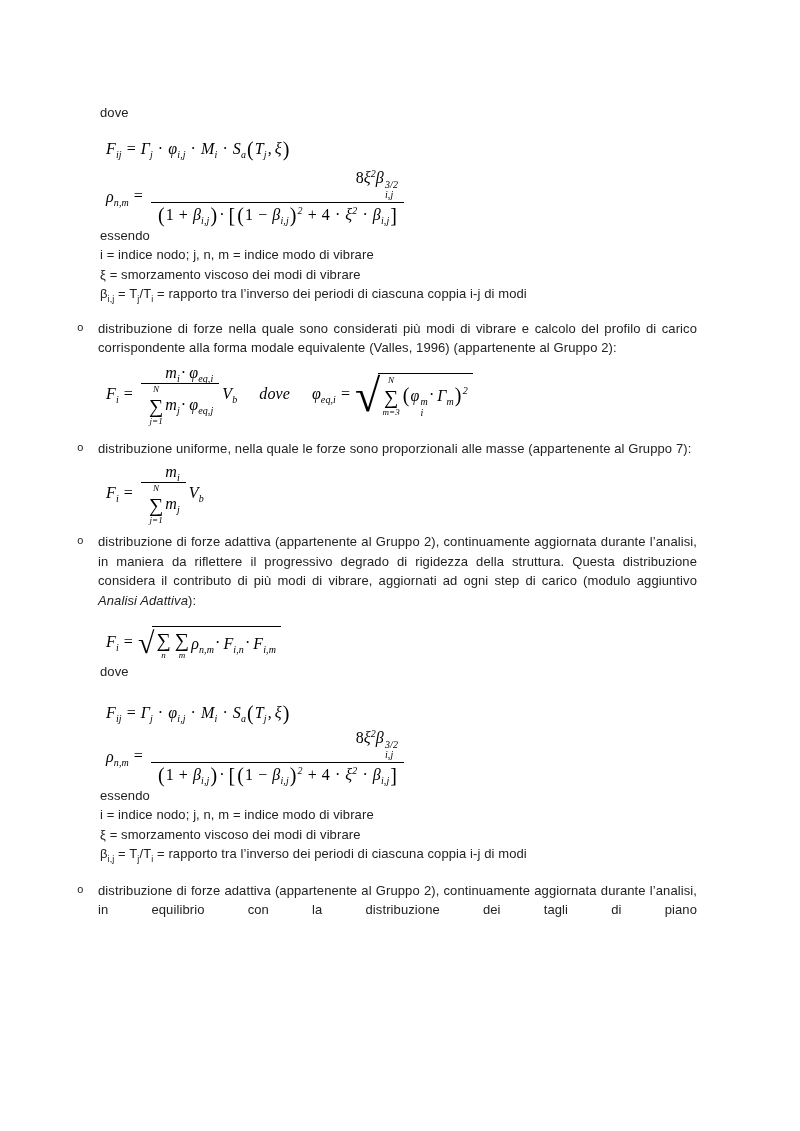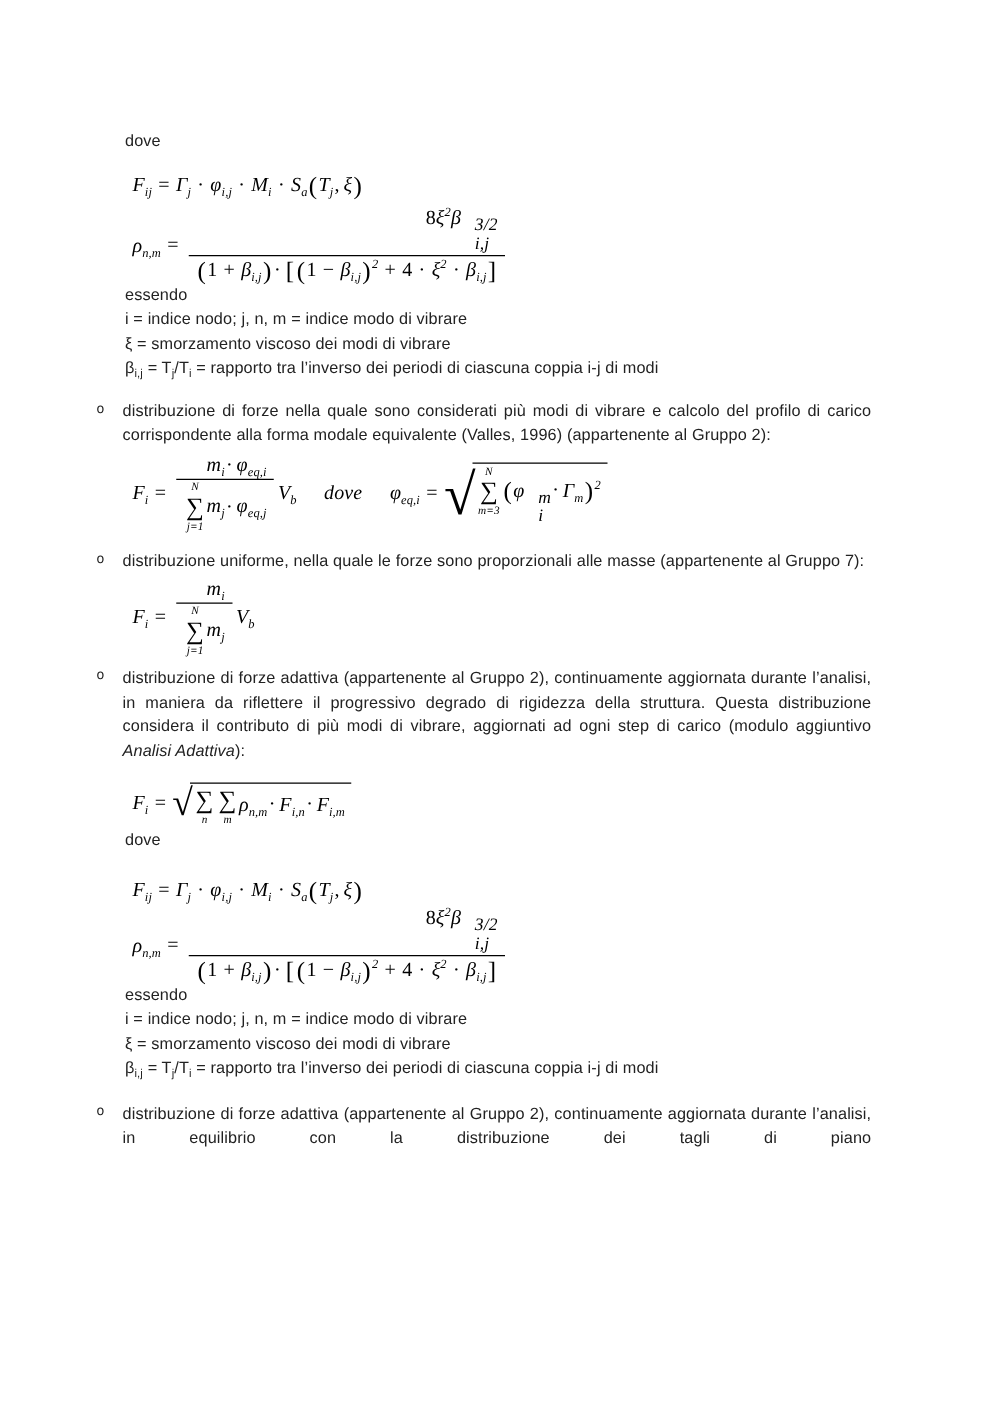--- a/index.html
+++ b/index.html
@@ -79,24 +79,24 @@
     line-height: 1;
     margin: 0 2px;
   }
   .bigop .blim { font-size: 9px; font-style: italic; line-height: 1.1; }
   .bigop .bsym { font-size: 20px; font-style: normal; line-height: 1; padding: 1px 0; }
   .supsub {
     display: inline-flex;
     flex-direction: column;
     align-items: flex-start;
     justify-content: center;
-    font-size: 14px;
+    font-size: 10px;
     line-height: 1.05;
     vertical-align: -5px;
-    margin-left: 11px;
+    margin-left: 1px;
   }
   .sqrt { display: inline-flex; align-items: center; vertical-align: middle; }
   .radsign { font-style: normal; margin-right: -2px; }
   .radicand { border-top: 1.3px solid #000; padding: 2px 5px 0 2px; white-space: nowrap; }
   .rad-lg .radsign { font-size: 46px; line-height: 46px; }
   .rad-sm .radsign { font-size: 30px; line-height: 30px; }
   .mdove { font-style: italic; margin: 0 22px; }
 
   
   .fA1 { margin-top: 12px; height: 30px; }

